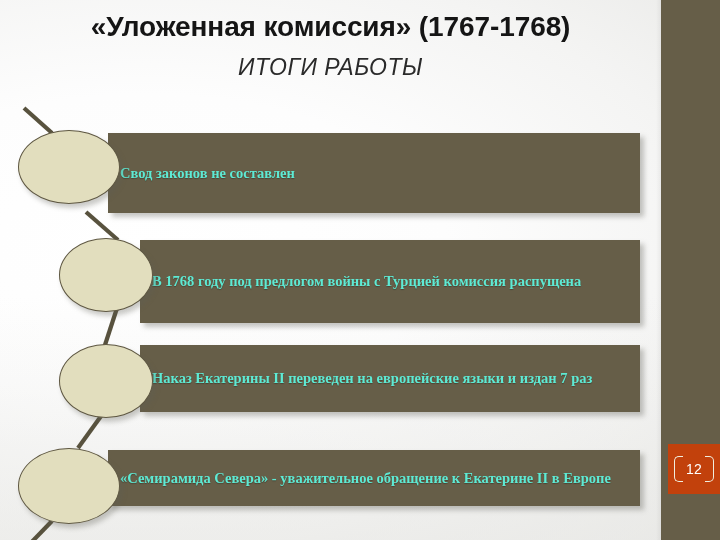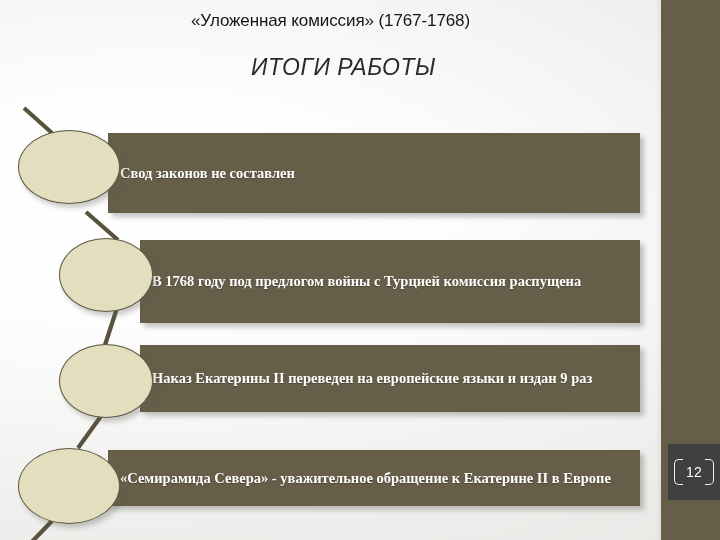--- a/index.html
+++ b/index.html
@@ -59,22 +59,22 @@
     height: 540px;
     background: linear-gradient(90deg, rgba(0,0,0,0) 0%, rgba(0,0,0,0.05) 100%);
   }
 
   
   .page-plate {
     position: absolute;
     left: 668px;
     top: 444px;
     width: 52px;
-    height: 56px;
-    background: #404040;
+    height: 50px;
+    background: #c2410c;
     display: flex;
     align-items: center;
     justify-content: center;
     gap: 3px;
   }
   .page-num {
     color: #FFFFFF;
     font-size: 14px;
     line-height: 1;
     letter-spacing: 0.3px;
@@ -89,39 +89,38 @@
   .brk.left  { border-left: 1.6px solid #F0EEDF;  border-radius: 5px 0 0 5px; }
   .brk.right { border-right: 1.6px solid #F0EEDF; border-radius: 0 5px 5px 0; }
 
   
   .title {
     position: absolute;
     left: 0;
     top: 11px;
     width: 661px;
     text-align: center;
-    font-size: 17px;
-    font-weight: normal;
+    font-size: 28px;
+    font-weight: bold;
     color: #151515;
     letter-spacing: -0.1px;
     white-space: nowrap;
   }
   .subtitle {
     position: absolute;
     left: 0;
     top: 54px;
     width: 661px;
     text-align: center;
     font-size: 23px;
     font-weight: normal;
     font-style: italic;
     color: #2A2A2A;
     letter-spacing: 0.5px;
     white-space: nowrap;
-    margin-left: 13px;
   }
 
   
   .diagram {
     position: absolute;
     left: 0;
     top: 0;
     width: 720px;
     height: 540px;
   }
@@ -137,21 +136,21 @@
   .row { position: absolute; }
 
   .bar {
     position: absolute;
     background: #665E48;
     box-shadow: 4px 4px 5px rgba(90,90,80,0.35);
     display: flex;
     align-items: center;
   }
   .bar-text {
-    color: #ffffff;
+    color: #5eead4;
     font-family: "Liberation Serif", serif;
     font-weight: bold;
     font-size: 14.5px;
     line-height: 1.25;
     padding-left: 12px;
     padding-right: 14px;
     text-shadow: 0 1px 1px rgba(0,0,0,0.28);
   }
 
   .circle {
@@ -204,21 +203,21 @@
 
     <div class="row">
       <div class="bar" style="left:140px; top:240px; width:500px; height:83px;">
         <div class="bar-text">В 1768 году под предлогом войны с Турцией комиссия распущена</div>
       </div>
       <div class="circle" style="left:59px; top:238px; width:92px; height:72px;"></div>
     </div>
 
     <div class="row">
       <div class="bar" style="left:140px; top:345px; width:500px; height:67px;">
-        <div class="bar-text">Наказ Екатерины II переведен на европейские языки и издан 9 раз</div>
+        <div class="bar-text">Наказ Екатерины II переведен на европейские языки и издан 7 раз</div>
       </div>
       <div class="circle" style="left:59px; top:344px; width:92px; height:72px;"></div>
     </div>
 
     <div class="row">
       <div class="bar" style="left:108px; top:450px; width:532px; height:56px;">
         <div class="bar-text">«Семирамида Севера» - уважительное обращение к Екатерине II в Европе</div>
       </div>
       <div class="circle" style="left:18px; top:448px; width:100px; height:74px;"></div>
     </div>

